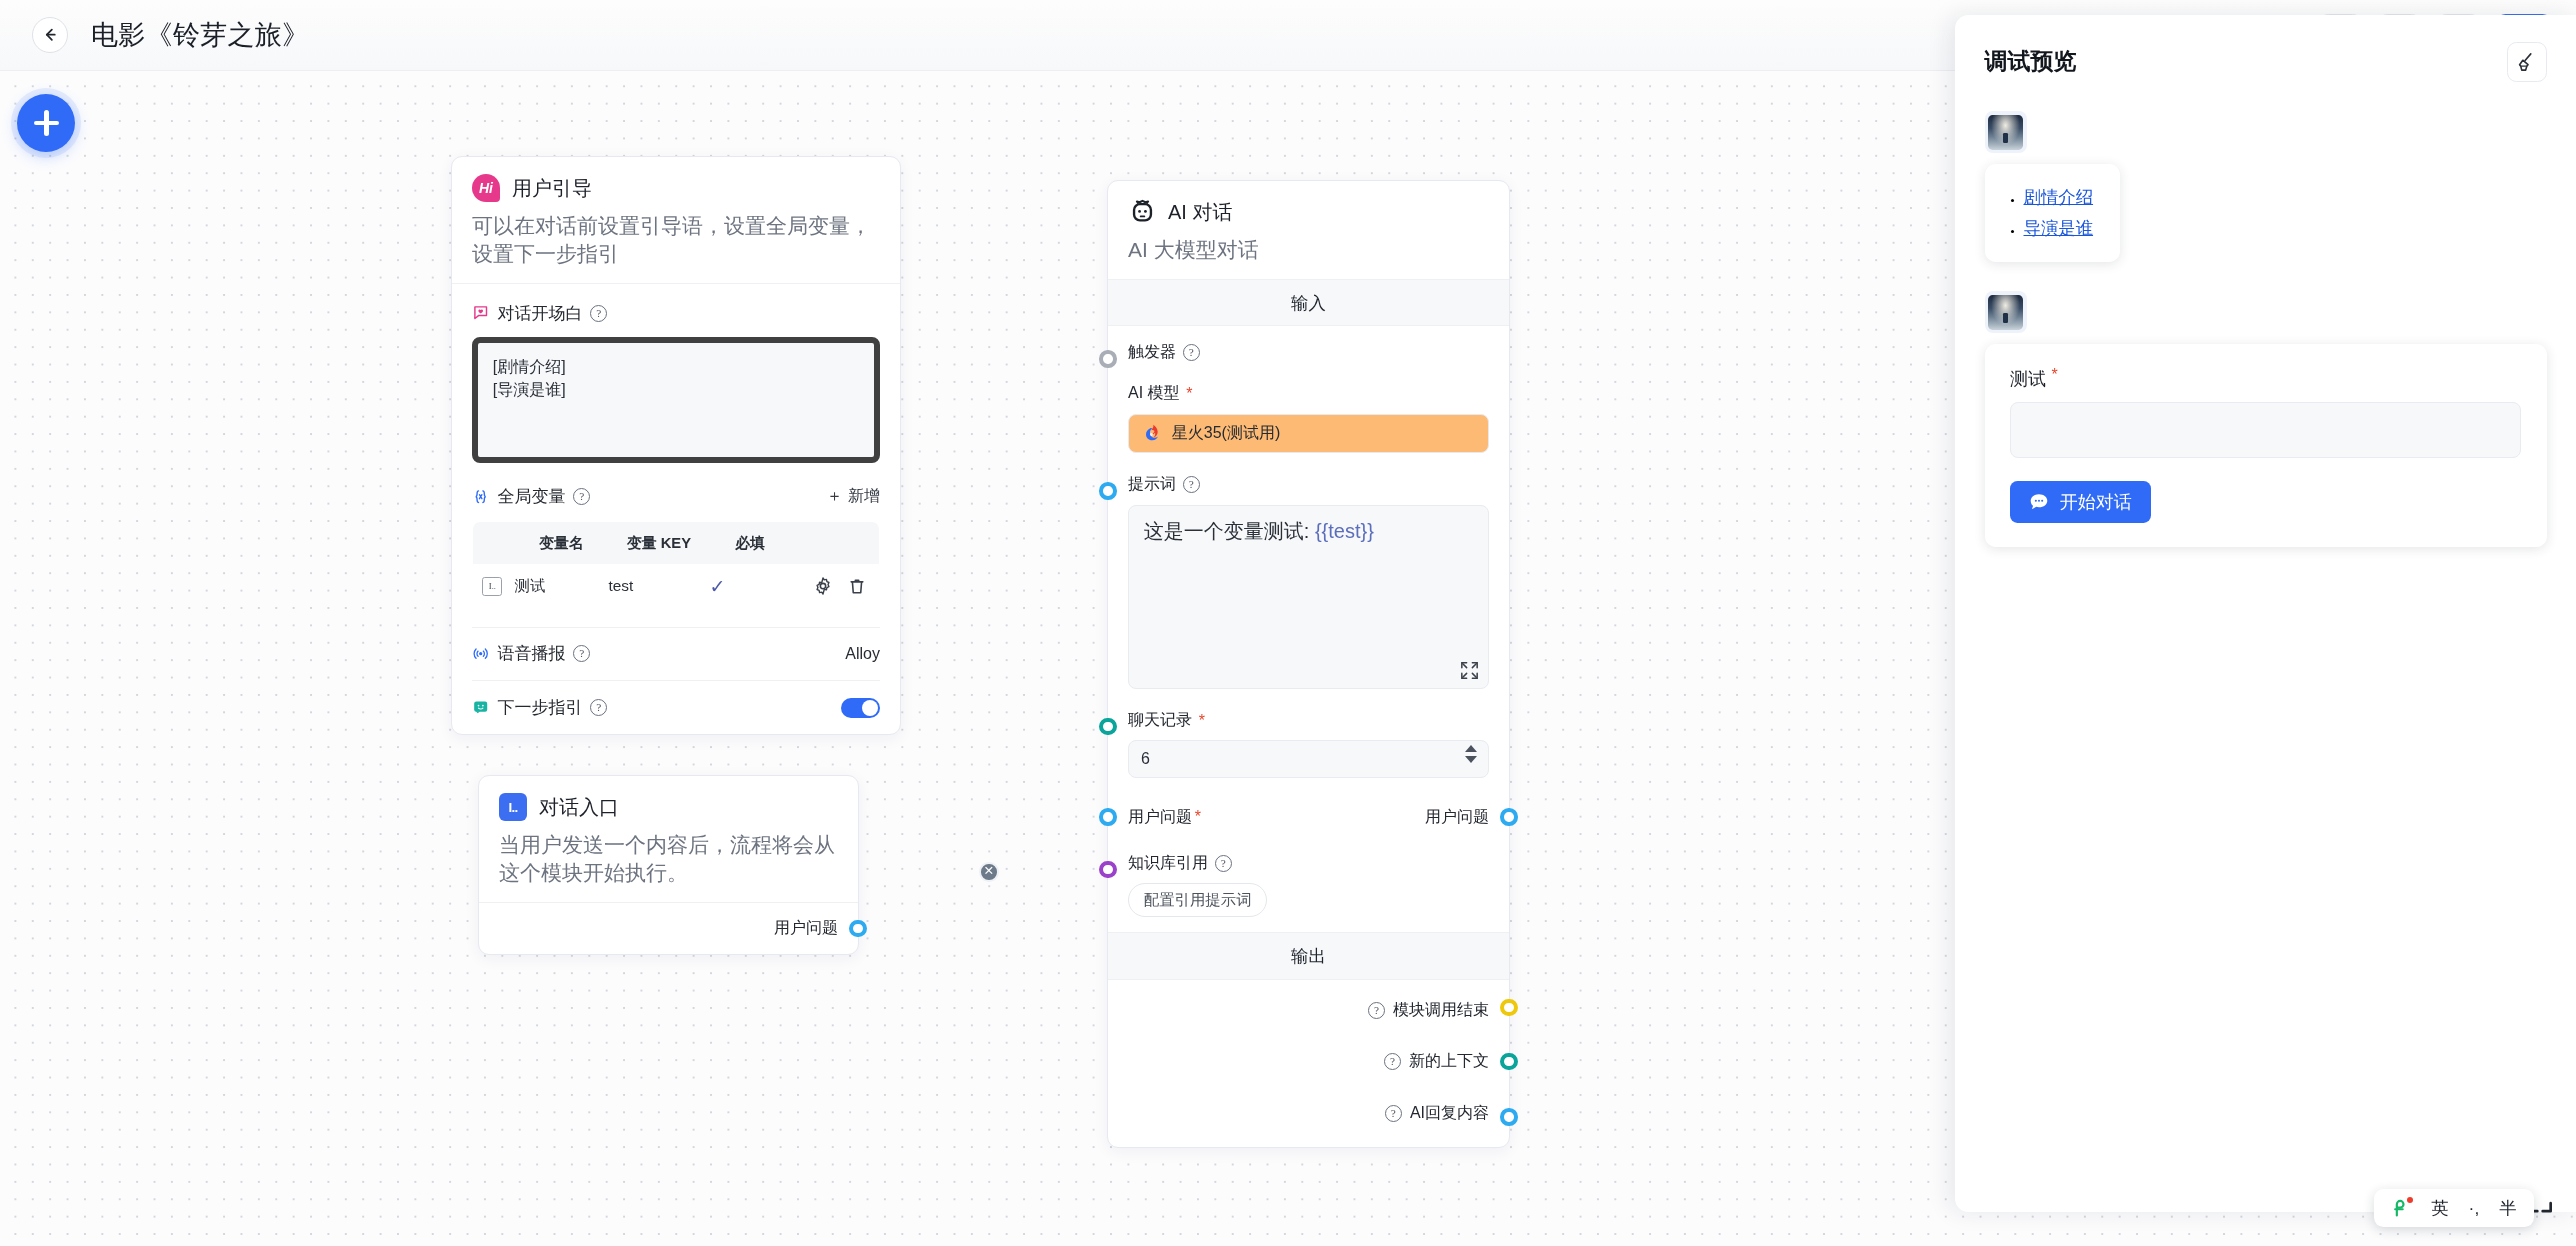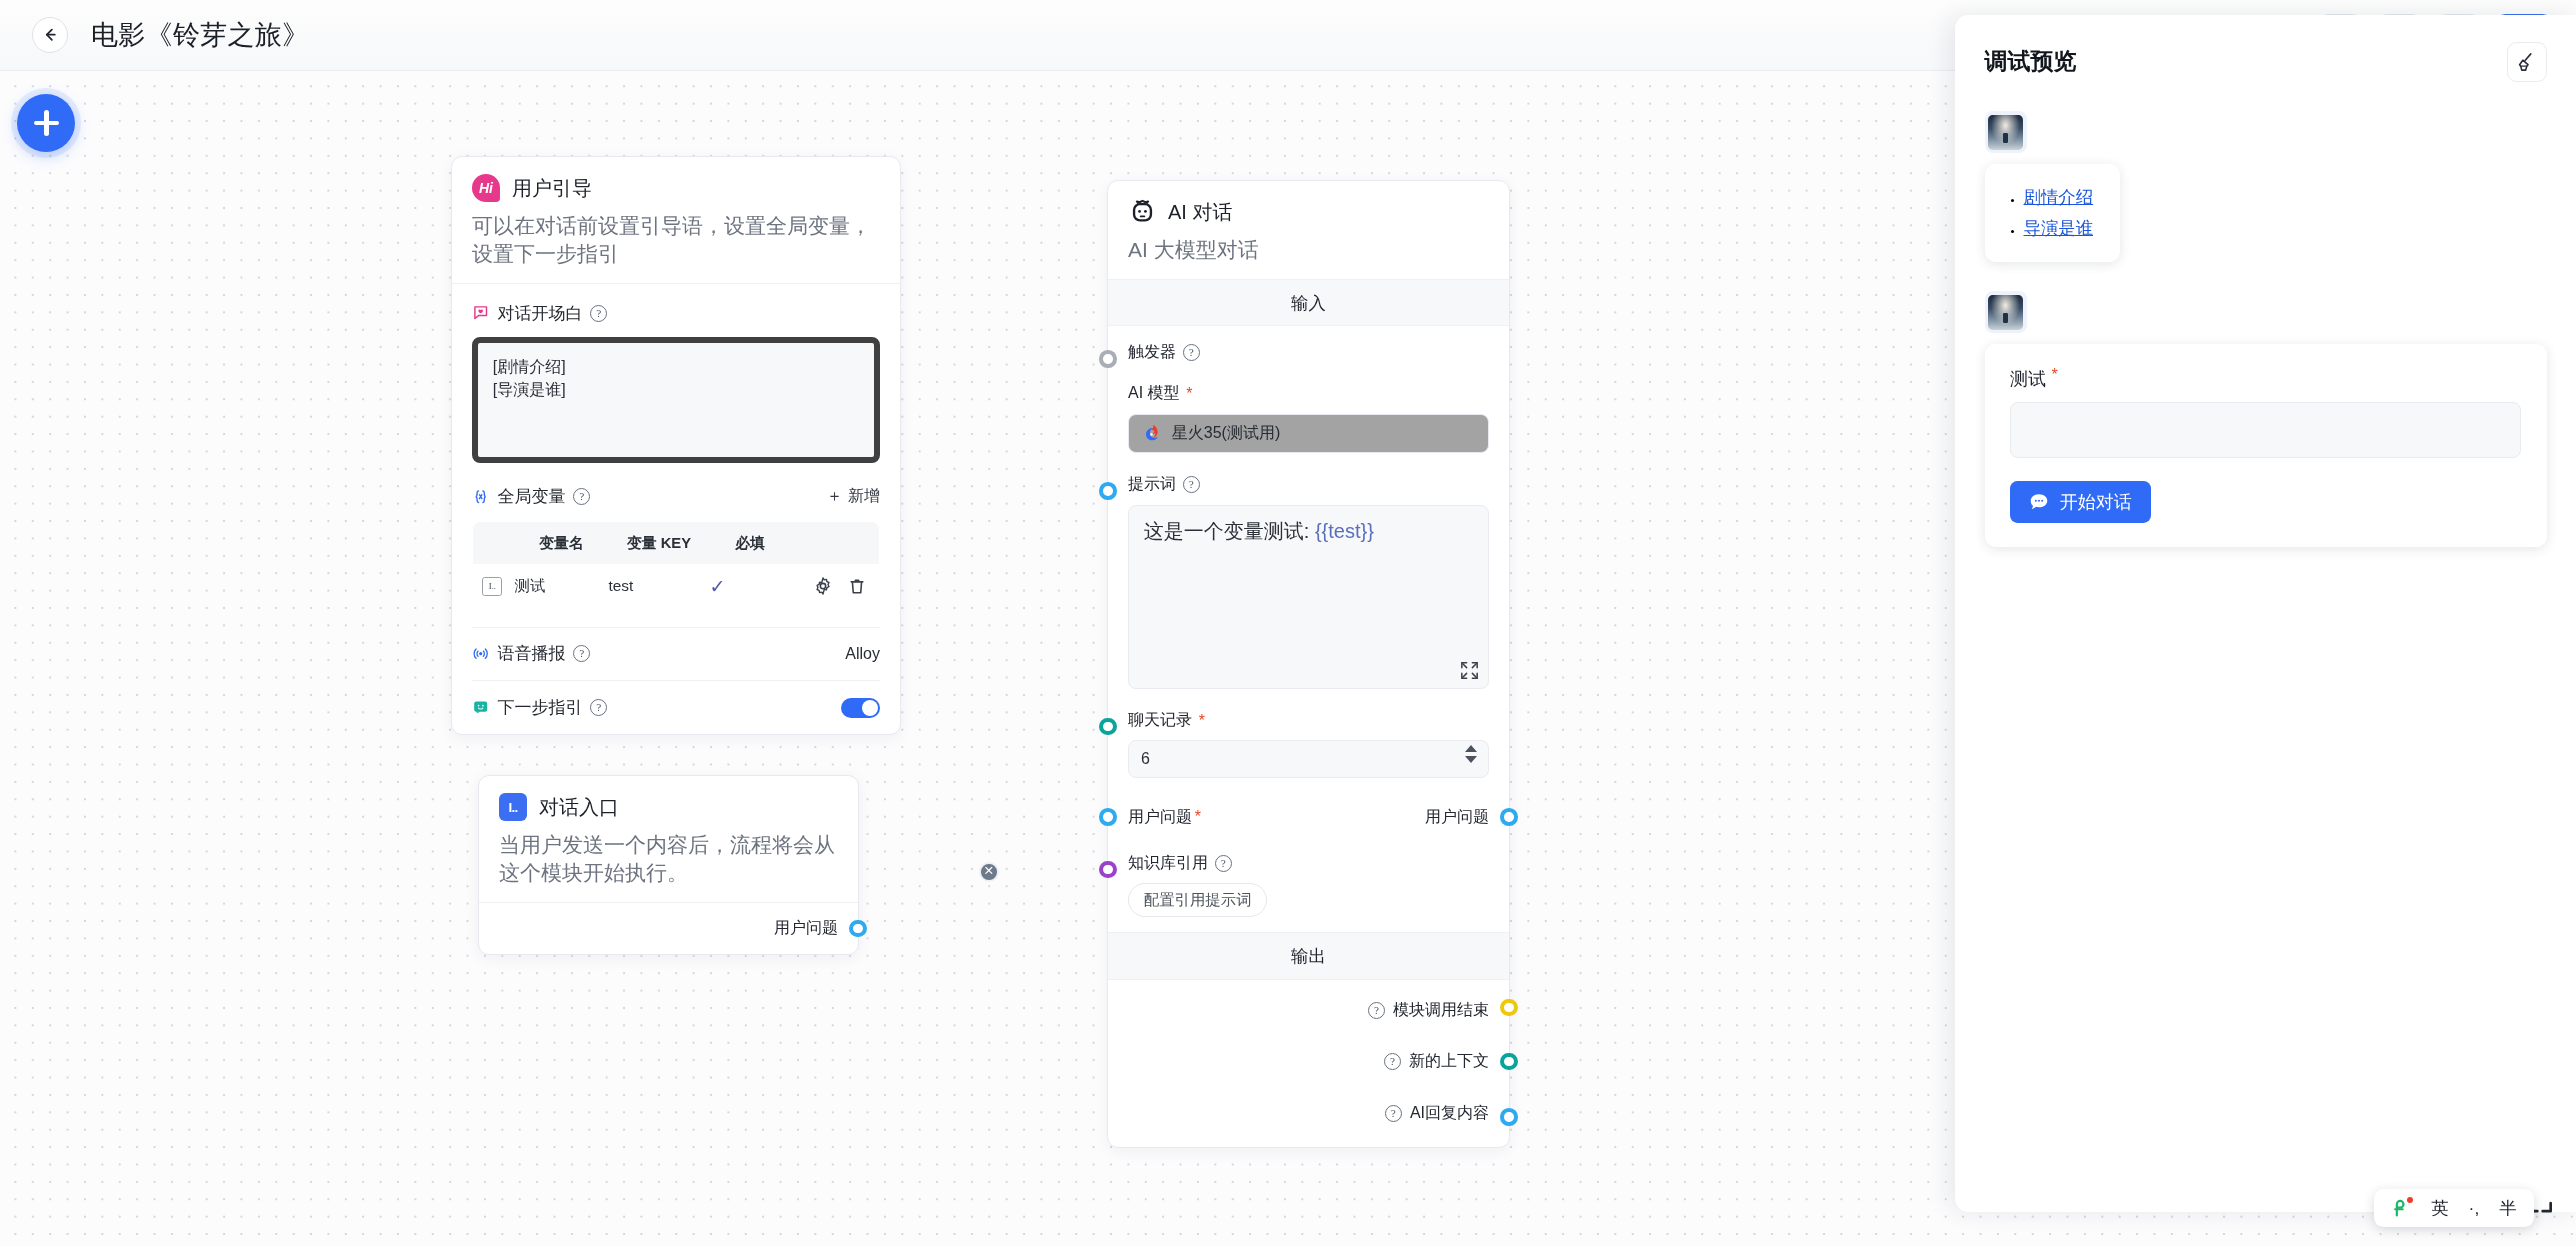--- a/index.html
+++ b/index.html
@@ -149,21 +149,21 @@
   .band {
     background: #f7f8fa; border-top: 1px solid #eef0f4; border-bottom: 1px solid #eef0f4;
     text-align: center; padding: 10.7px 0; font-size: 17.4px; color: #1f242c;
   }
   .field { padding: 12px 20px 5.4px 20px; }
   .field-label { font-size: 16px; color: #23272f; display:flex; align-items:center; gap:6.7px;}
   .req { color: #e8452c; font-size: 16px; line-height: 1; }
   .select-box {
     margin-top: 9.4px; height: 39px; border:1px solid #e6e9ef; border-radius: 8px;
     display:flex; align-items:center; gap:9.4px; padding: 0 13.4px; font-size:16px; color:#262b33;
-    background:#a3a3a3; cursor:pointer;
+    background:#fdba74; cursor:pointer;
   }
   .prompt-box {
     margin-top: 9.4px; height: 184px; background:#f7f8fa; border:1px solid #e8ebf0;
     border-radius: 8px; padding: 12px 14.8px; font-size: 20px; color:#2a2f38;
     position: relative; overflow:hidden;
   }
   .tplvar { color: #5b6ebc; }
   .resize-grip { position:absolute; right:6.7px; bottom:5.4px; width:23px;height:23px; cursor: nwse-resize;}
   .num-box {
     margin-top: 9.4px; height: 38px; background:#f7f8fa; border:1px solid #e8ebf0;

